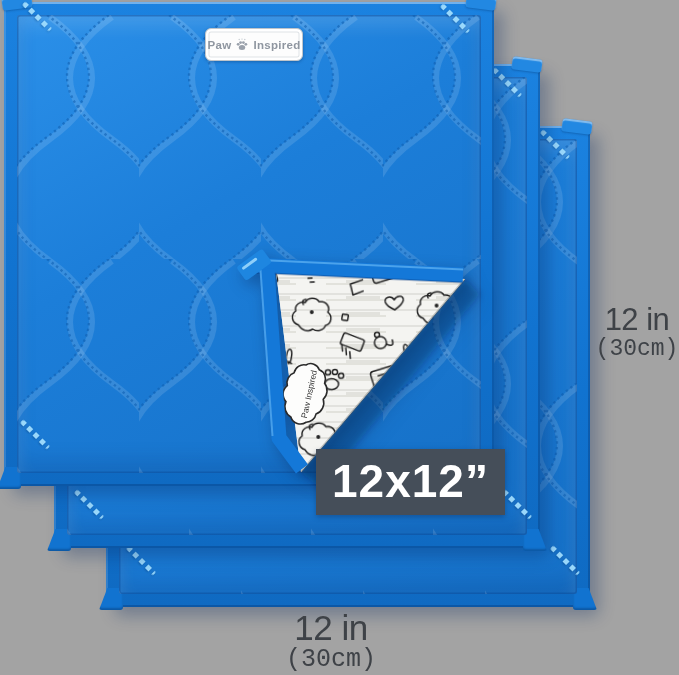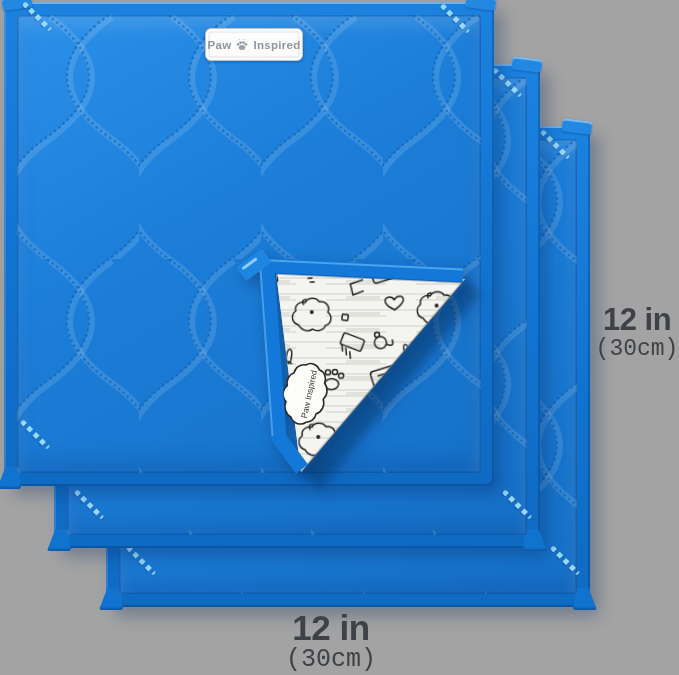--- a/index.html
+++ b/index.html
@@ -40,21 +40,21 @@
   .brand-tag span{font-size:11.5px;color:#8f96a0;font-weight:600;letter-spacing:.3px;}
 
   
   .badge{position:absolute;left:316px;top:449px;width:189px;height:66px;background:#454e59;
        display:flex;align-items:center;justify-content:center;z-index:40;
        box-shadow:0 2px 5px rgba(15,35,70,.35);}
   .badge span{font-size:46px;font-weight:800;color:#ffffff;letter-spacing:1px;padding-bottom:3px;}
 
   
   .dim{position:absolute;color:#3e4247;text-align:center;line-height:1.04;z-index:5;}
-  .dim .in{font-weight:700;display:block;}
+  .dim .in{font-weight:400;display:block;}
   .dim .cm{font-weight:500;display:block;font-family:Liberation Mono, monospace;}
   .dim-right{left:594px;top:304px;width:86px;}
   .dim-right .in{font-size:31px;letter-spacing:-.5px;}
   .dim-right .cm{font-size:23px;margin-top:2px;}
   .dim-bottom{left:251px;top:610px;width:160px;}
   .dim-bottom .in{font-size:35px;letter-spacing:-.5px;}
   .dim-bottom .cm{font-size:25px;margin-top:1px;}
 
   
   .flap{position:absolute;left:236px;top:242px;z-index:30;
@@ -202,20 +202,23 @@
     <path d="M13,17.5 L227,27.5" stroke="rgba(130,205,255,.5)" stroke-width="2" fill="none"></path>
     <path d="M13,30.5 L227,40.5" stroke="rgba(4,50,120,.30)" stroke-width="2" fill="none"></path>
     <path d="M31,27 L43,196 L66,227" stroke="#1478d8" stroke-width="15" fill="none" stroke-linejoin="round"></path>
     <path d="M24.5,28 L36.5,194" stroke="rgba(130,205,255,.45)" stroke-width="2" fill="none"></path>
     <g transform="rotate(-36 20 22)">
       <rect x="2" y="13" width="32" height="17" rx="3" fill="#1e86e0"></rect>
       <rect x="6" y="16.5" width="18" height="3" rx="1.5" fill="rgba(170,225,255,.8)"></rect>
     </g>
   </svg>
 
+  <div class="badge">
+    <span>12x12”</span>
+  </div>
 
   <div class="dim dim-right">
     <span class="in">12 in</span>
     <span class="cm">(30cm)</span>
   </div>
   <div class="dim dim-bottom">
     <span class="in">12 in</span>
     <span class="cm">(30cm)</span>
   </div>
 

